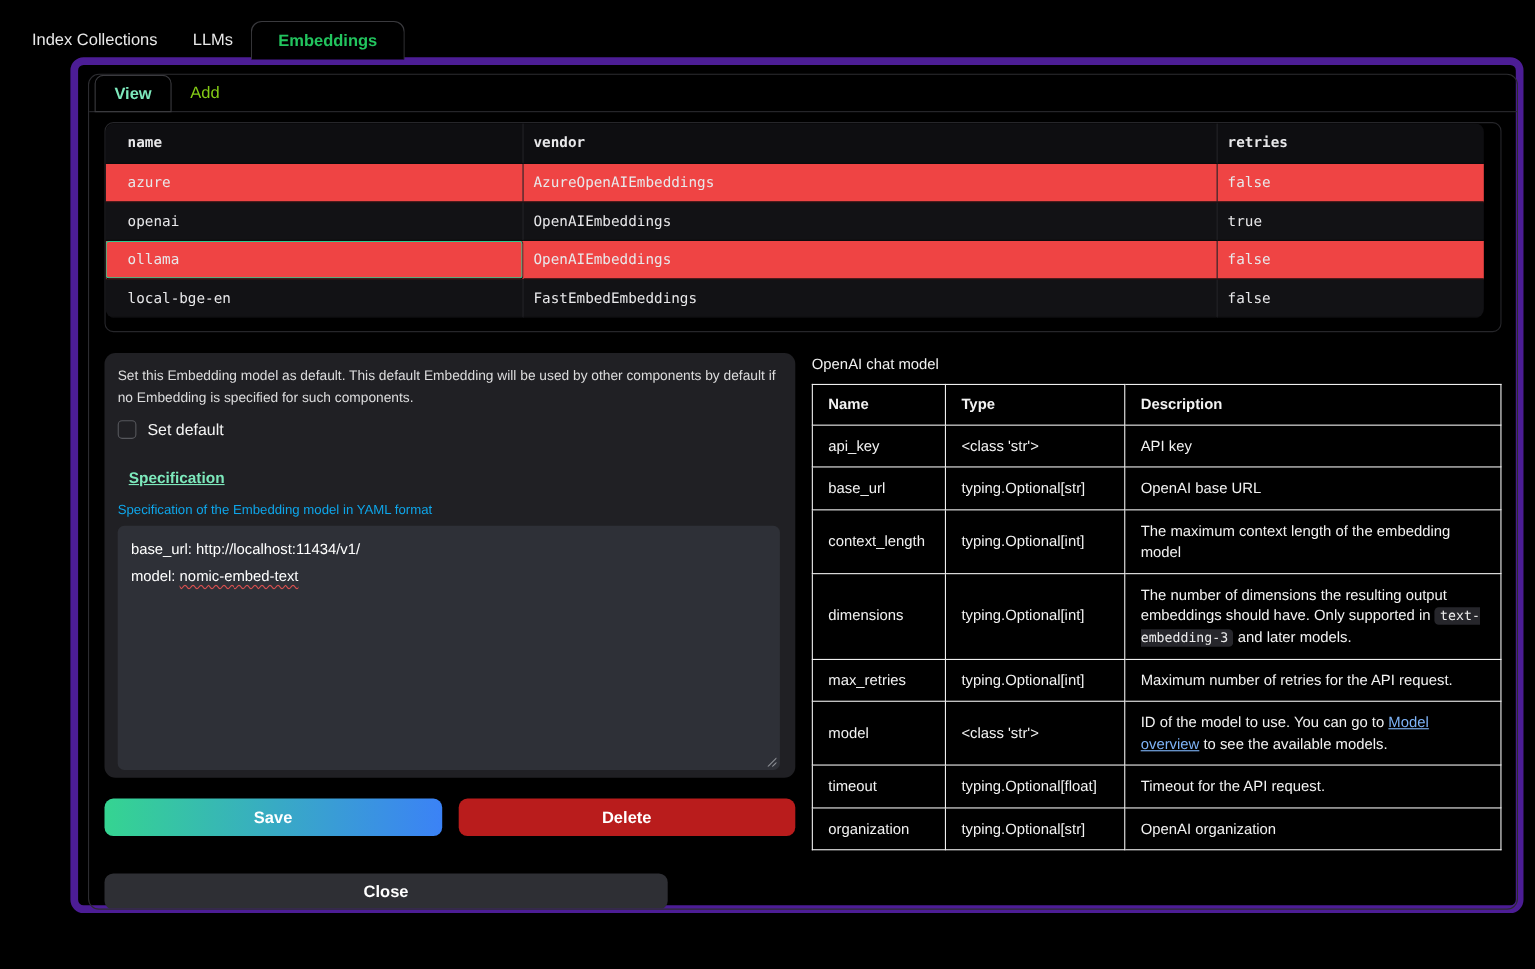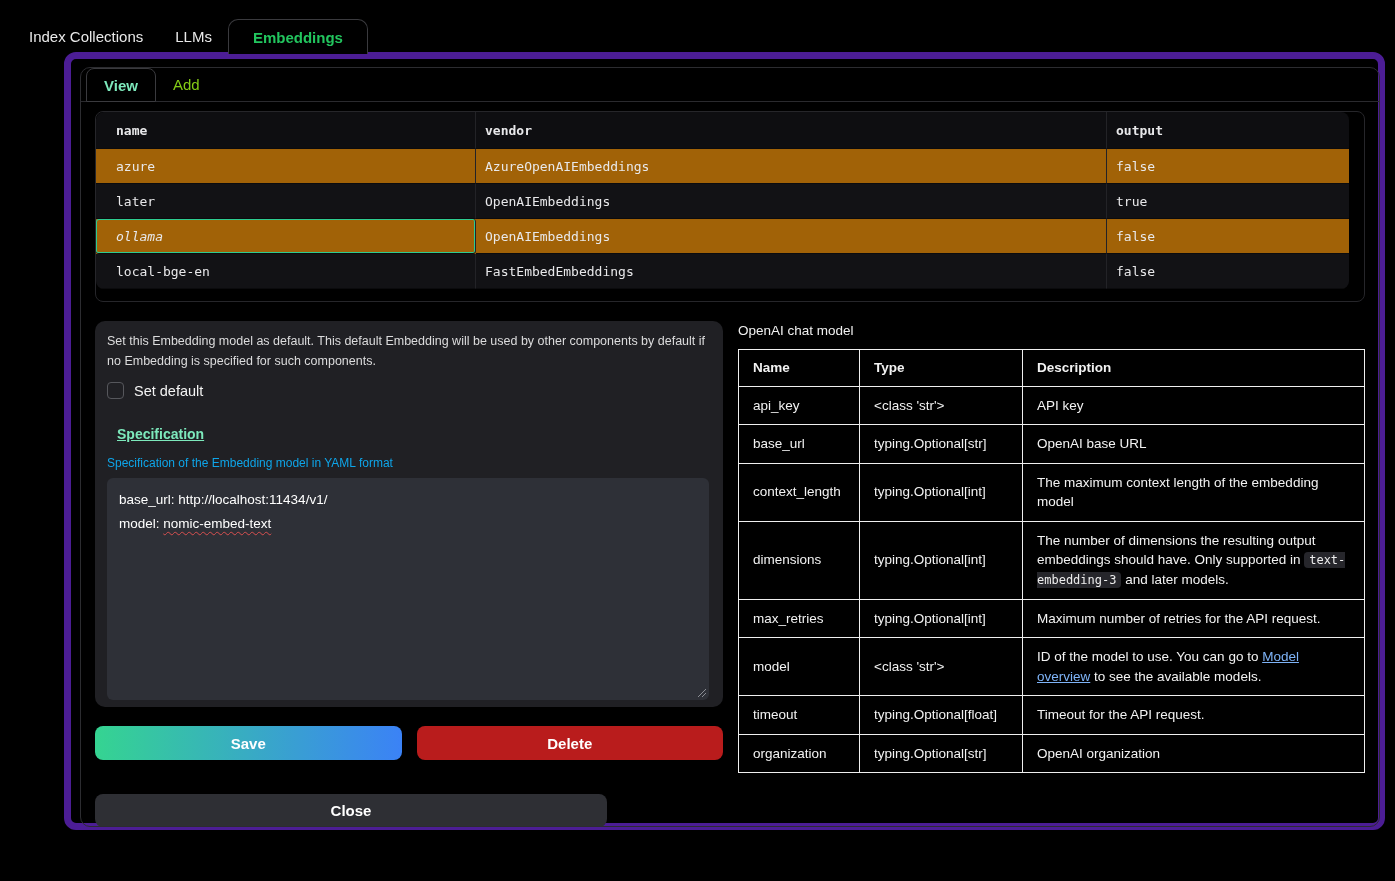--- a/index.html
+++ b/index.html
@@ -26,28 +26,28 @@
                    border-radius:8px 8px 0 0; background:#000; margin-bottom:-1px; }
 
   .content { padding:9px 14px 0 14px; }
 
   
   .emb-table { border:1px solid #26262a; border-radius:8px; font-family:"DejaVu Sans Mono", monospace;
                font-size:13px; color:#e8e8ea; overflow:hidden; }
   .emb-rows { margin:0 15px 12px 0; border-radius:8px; overflow:hidden; }
   .emb-row { display:grid; grid-template-columns:380px 631px 1fr; }
   .emb-row.header { background:#0e0e11; font-weight:bold; }
-  .emb-row.odd  { background:#a16207; }
+  .emb-row.odd  { background:#ef4444; }
   .emb-row.even { background:#121215; }
   .emb-cell { height:35px; display:flex; align-items:center; padding-left:9px;
               border-right:1px solid #232327; border-bottom:1px solid #0b0b0d; position:relative; }
   .emb-row.header .emb-cell { height:37px; }
   .emb-cell:first-child { padding-left:20px; }
   .emb-cell:last-child { border-right:none; }
-  .emb-cell.selected { box-shadow: inset 0 0 0 1px #2ecc90; border-radius:3px;font-style:italic; }
+  .emb-cell.selected { box-shadow: inset 0 0 0 1px #2ecc90; border-radius:3px; }
 
   
   .columns { display:flex; gap:15px; margin-top:19px; align-items:flex-start; }
   .left-col { width:628px; }
   .right-col { flex:1; }
 
   
   .card { background:#202024; border-radius:10px; padding:10px 14px 7px 12px; }
   .card .desc { font-size:12.5px; line-height:1.6; color:#dcdcdd; }
   .check-row { display:flex; align-items:center; margin-top:11px; }
@@ -98,29 +98,29 @@
       <div class="subtab">Add</div>
     </div>
 
     <div class="content">
 
       <div class="emb-table">
         <div class="emb-rows">
           <div class="emb-row header">
             <div class="emb-cell">name</div>
             <div class="emb-cell">vendor</div>
-            <div class="emb-cell">output</div>
+            <div class="emb-cell">retries</div>
           </div>
           <div class="emb-row odd">
             <div class="emb-cell">azure</div>
             <div class="emb-cell">AzureOpenAIEmbeddings</div>
             <div class="emb-cell">false</div>
           </div>
           <div class="emb-row even">
-            <div class="emb-cell">later</div>
+            <div class="emb-cell">openai</div>
             <div class="emb-cell">OpenAIEmbeddings</div>
             <div class="emb-cell">true</div>
           </div>
           <div class="emb-row odd">
             <div class="emb-cell selected">ollama</div>
             <div class="emb-cell">OpenAIEmbeddings</div>
             <div class="emb-cell">false</div>
           </div>
           <div class="emb-row even">
             <div class="emb-cell">local-bge-en</div>

